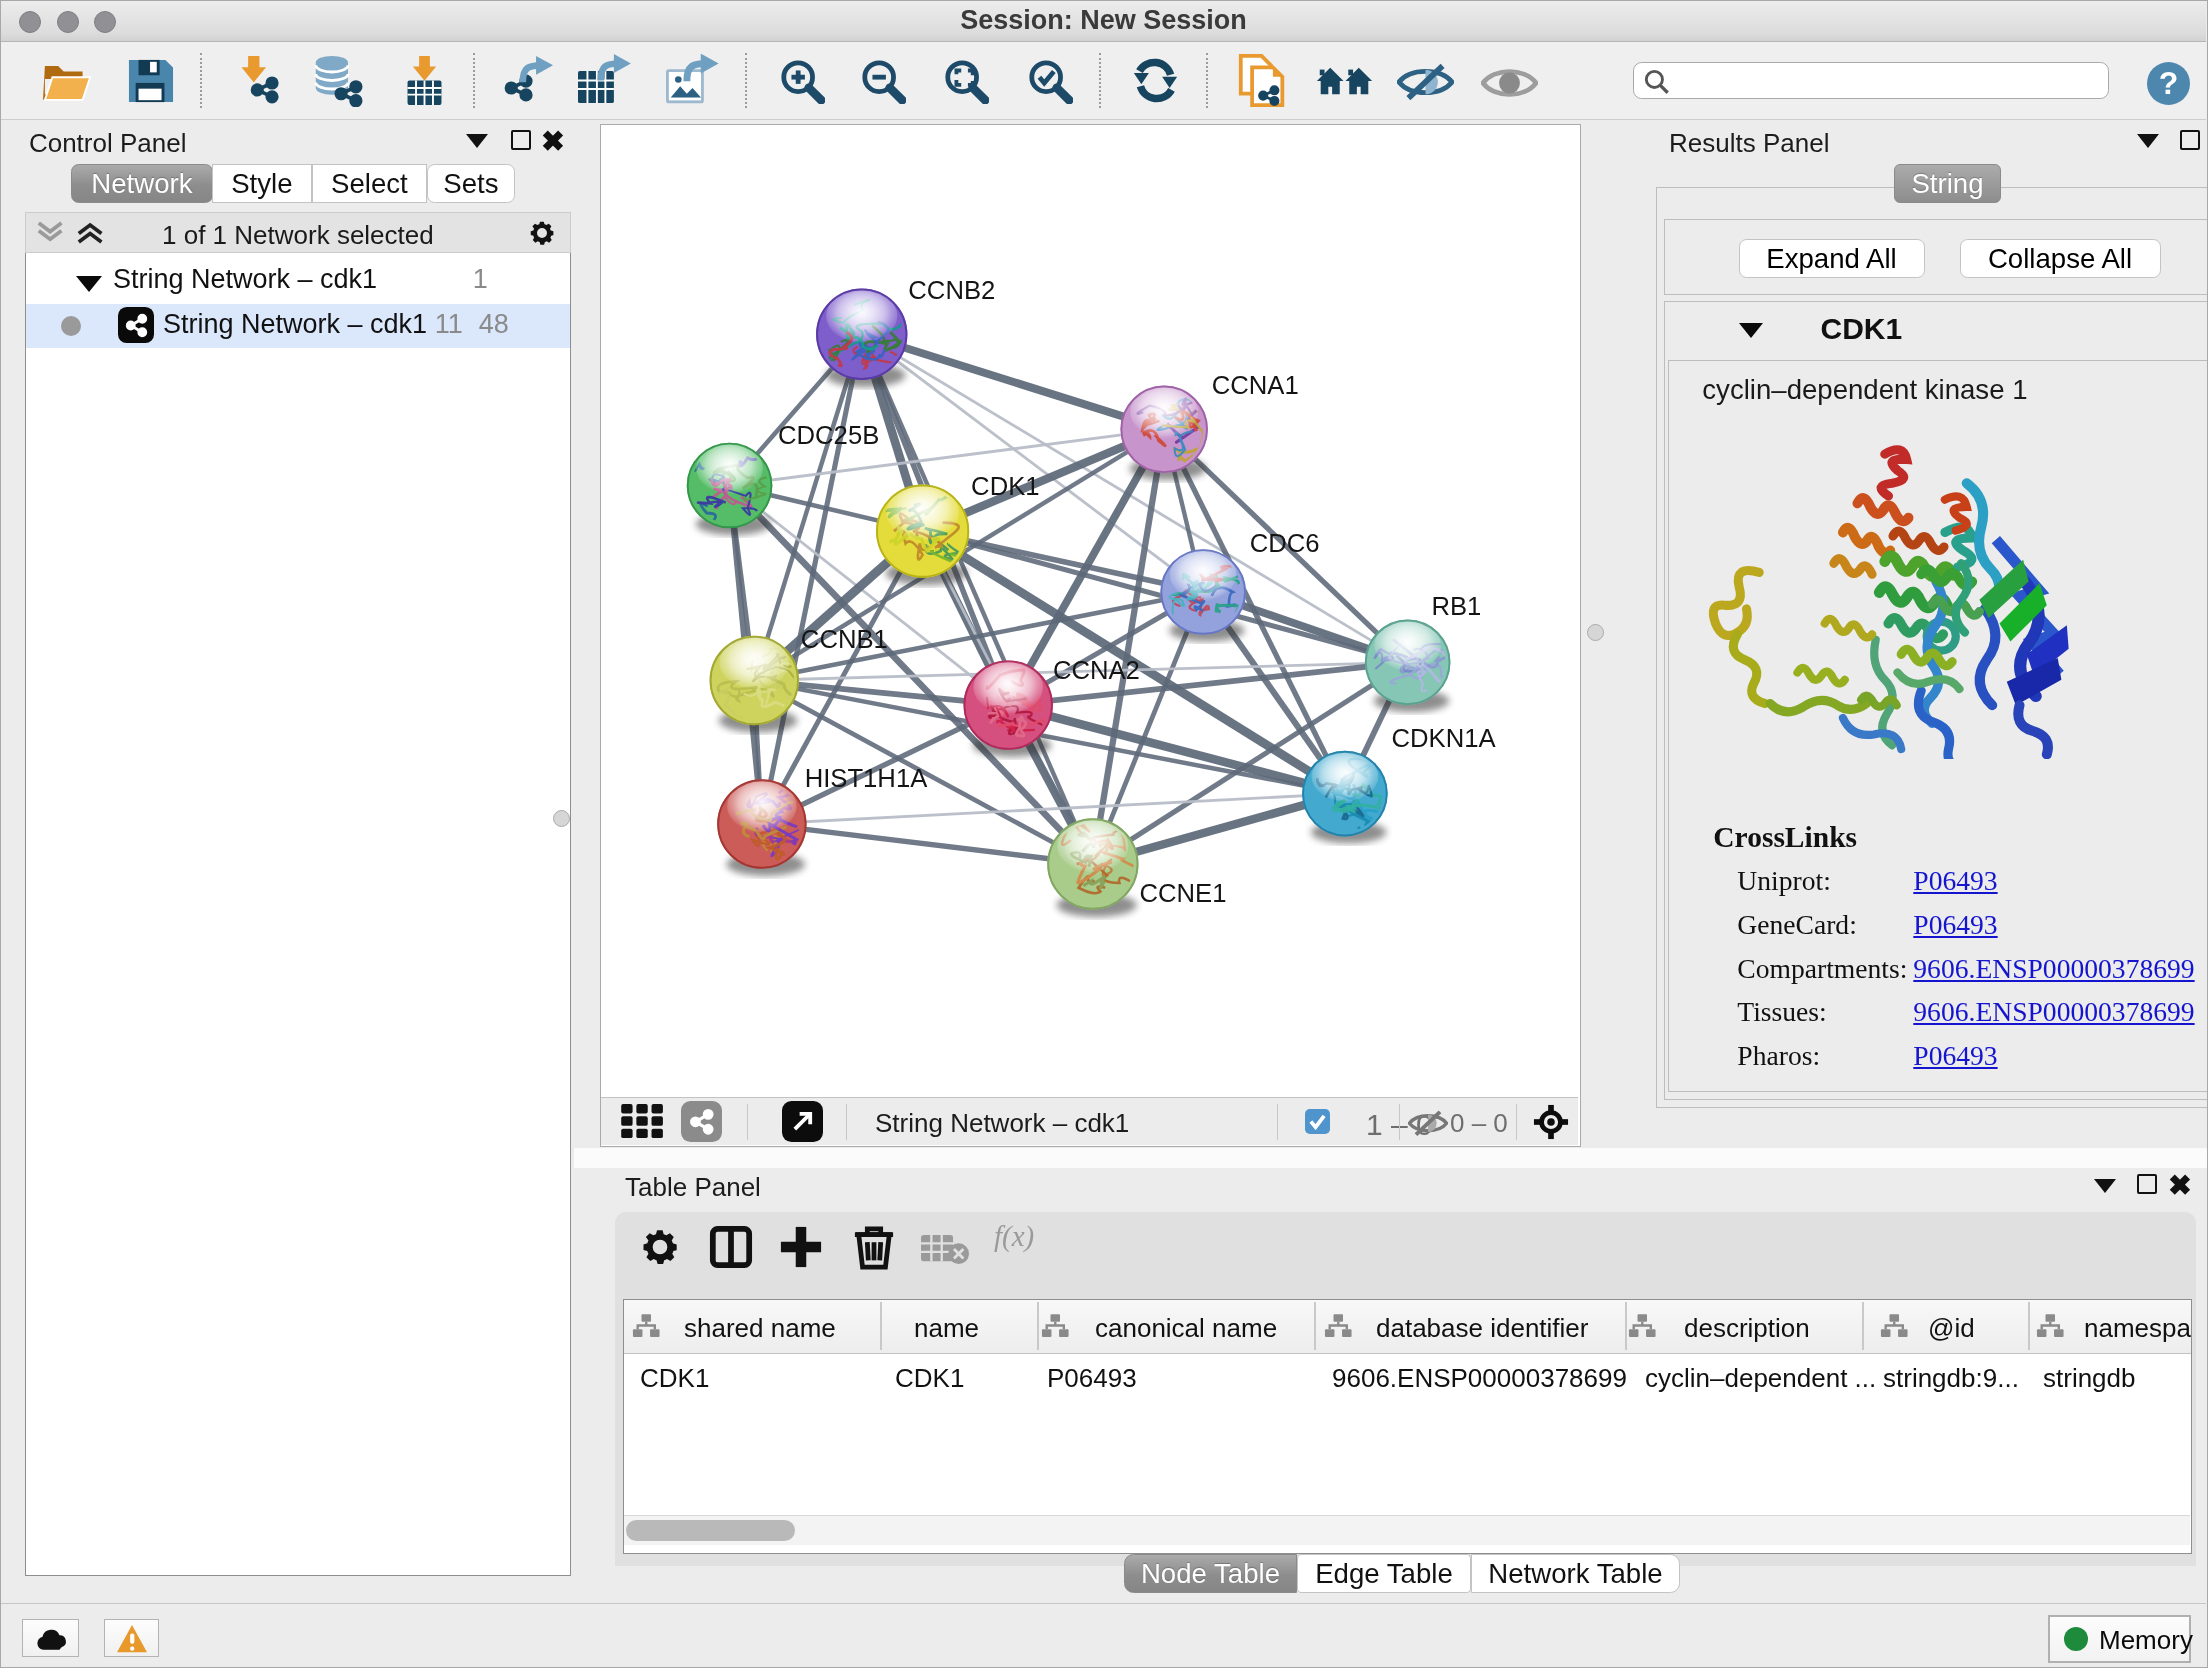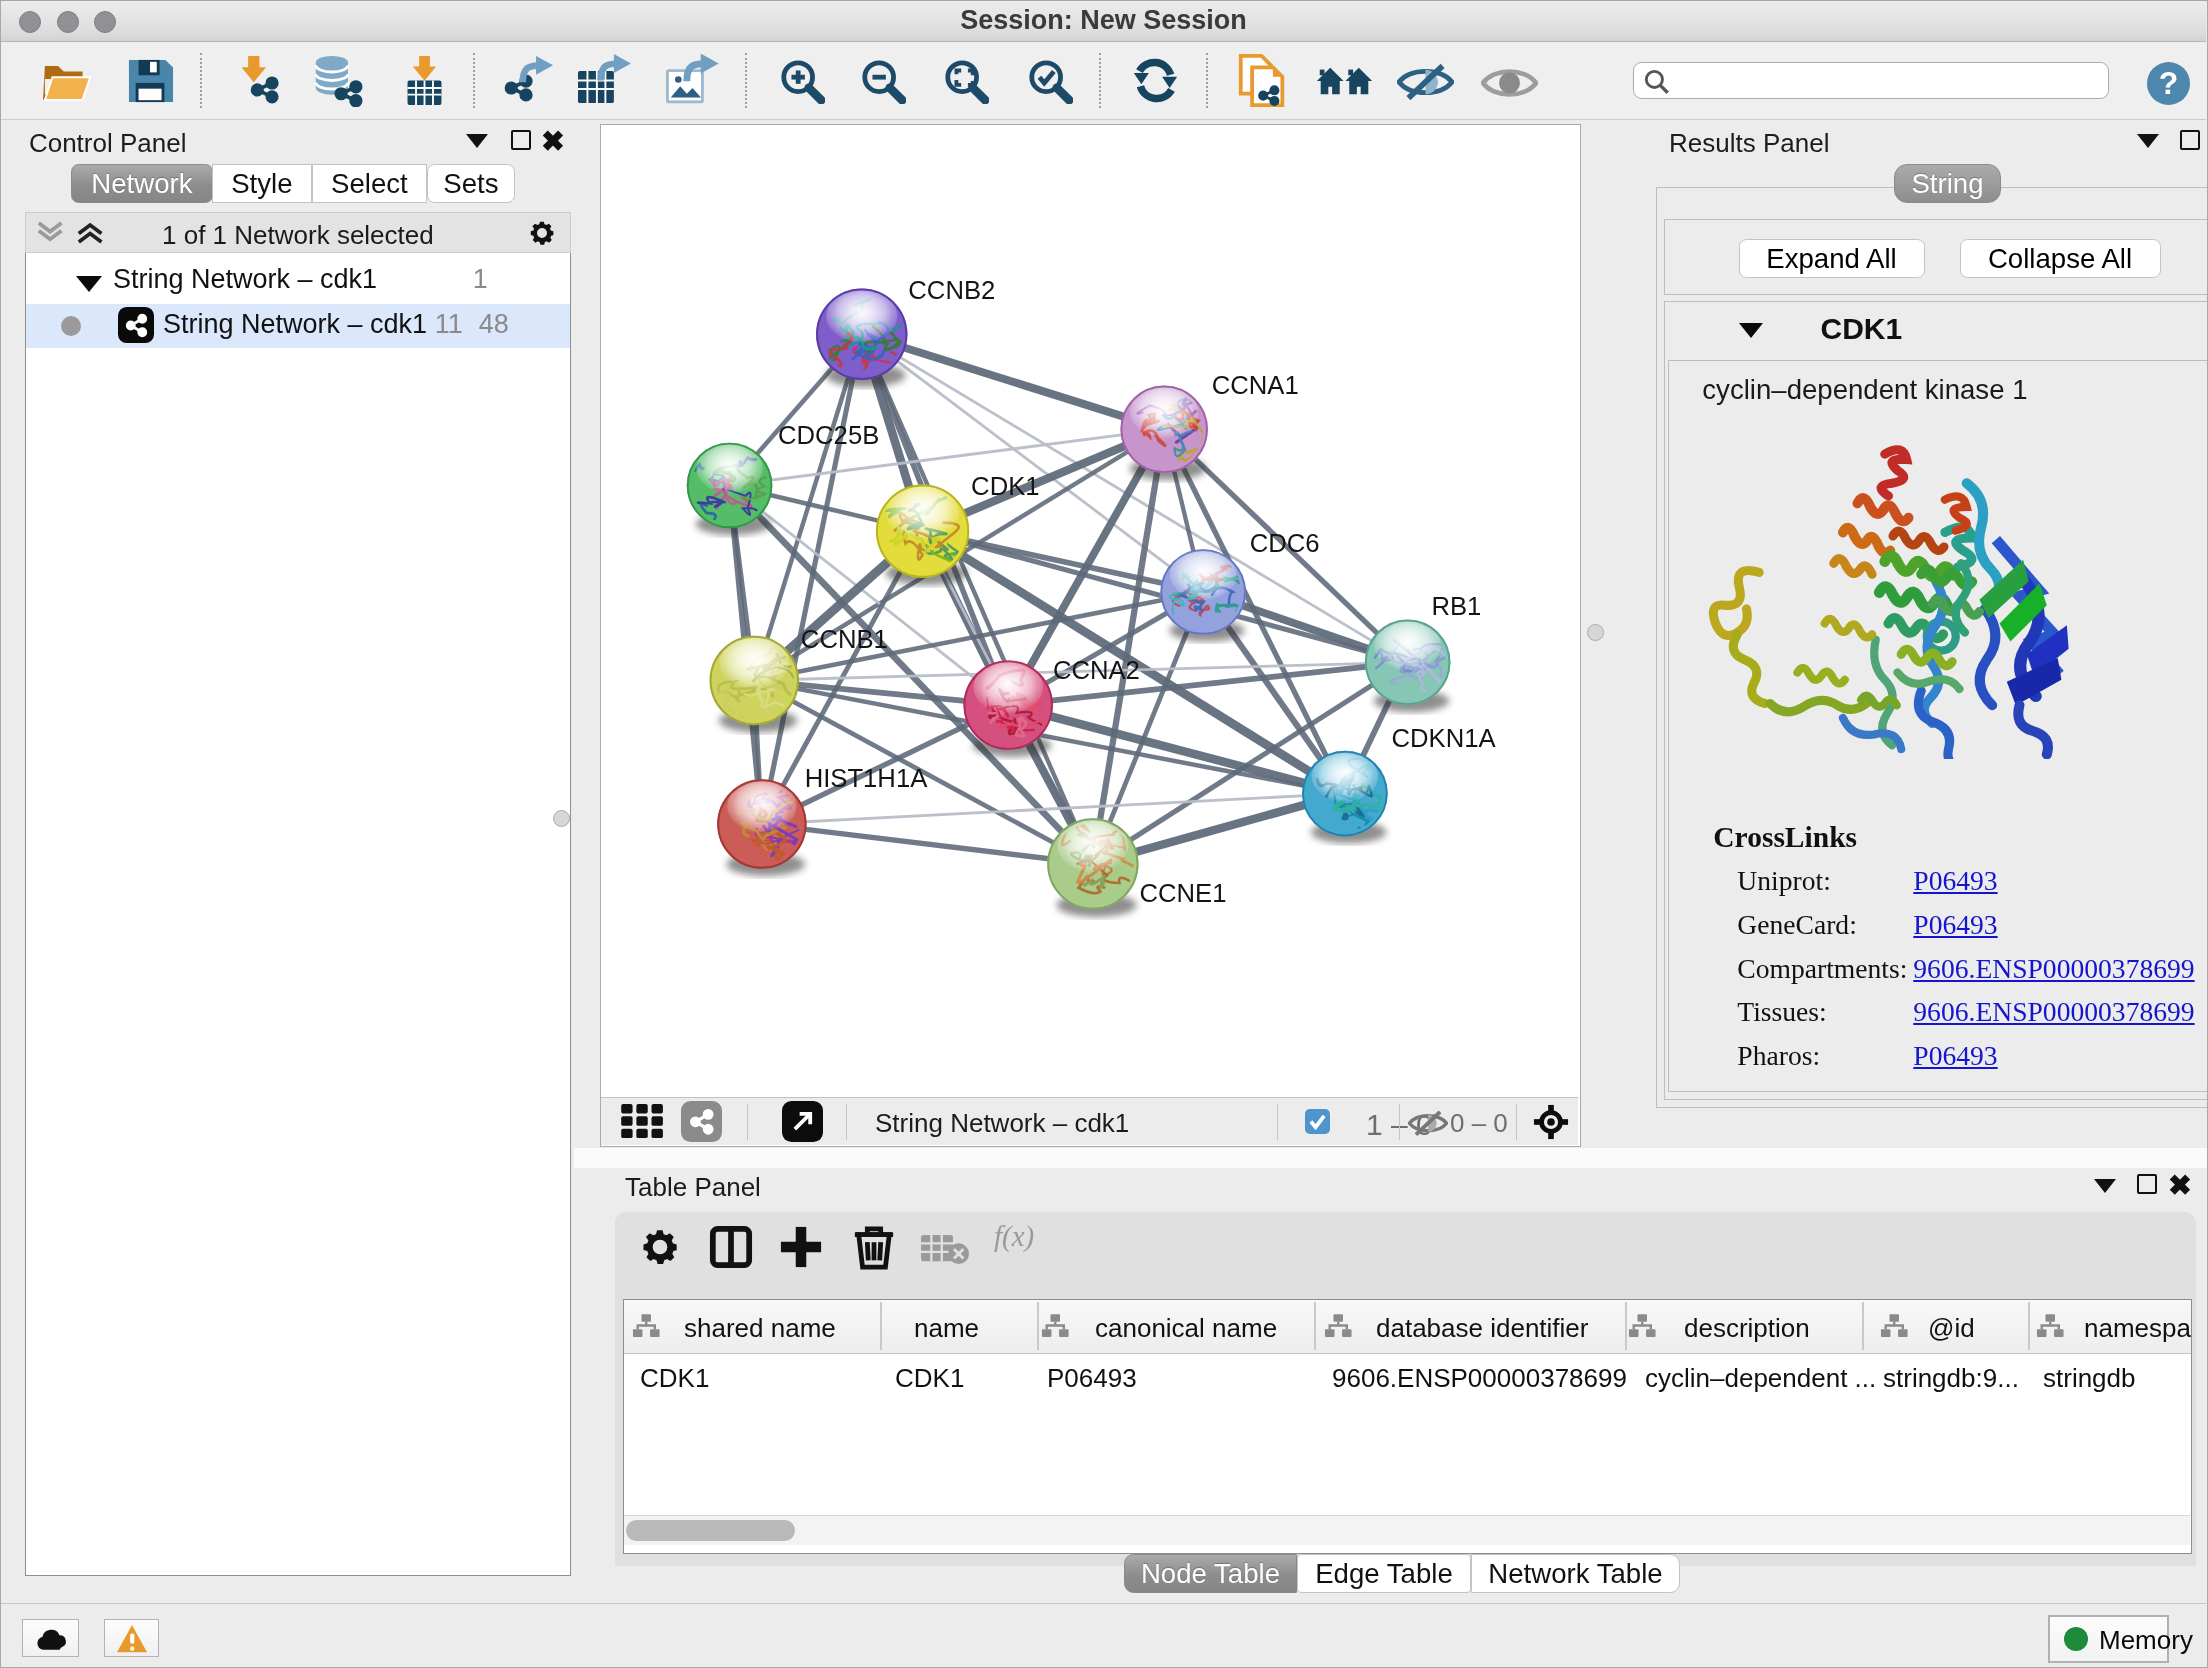--- a/index.html
+++ b/index.html
@@ -672,21 +672,21 @@
 </div>
 <div class="abs" style="left:552px;top:809px;width:17px;height:17px;border-radius:50%;background:#d6d6d6;border:1.9px solid #ababab;"></div>
 <div class="abs" style="left:1586px;top:623px;width:17px;height:17px;border-radius:50%;background:#d6d6d6;border:1.9px solid #ababab;"></div>
 <div class="abs" style="left:1393px;top:1149px;width:17px;height:17px;border-radius:50%;background:#d6d6d6;border:1.9px solid #ababab;"></div>
 <div class="abs" style="left:1653px;top:121px;width:597px;height:1025px;background:#ececec;">
   <div class="panel-title abs" style="left:15px;top:5.7px;">Results Panel</div>
   <div class="abs" style="left:483px;top:12.4px;width:0;height:0;border-left:11.4px solid transparent;border-right:11.4px solid transparent;border-top:14.3px solid #111;"></div>
   <div class="abs" style="left:526px;top:7.6px;width:20px;height:20px;border:2.9px solid #111;border-radius:1.9px;"></div>
   <div class="wctl" style="left:557px;top:2.9px;">✖</div>
   <div class="abs" style="left:1.9px;top:65px;width:576px;height:921px;border:1.9px solid #bdbdbd;background:#ececec;"></div>
-  <div class="abs" style="left:240px;top:42px;width:107px;height:39px;background:linear-gradient(180deg,#ababab,#8d8d8d);border:1px solid #8a8a8a;border-radius:13px;
+  <div class="abs" style="left:240px;top:42px;width:107px;height:39px;background:linear-gradient(180deg,#ababab,#8d8d8d);border:1px solid #8a8a8a;border-radius:6px;
        display:flex;align-items:center;justify-content:center;font-size:27.6px;color:#fff;text-shadow:0 -1px 1px rgba(0,0,0,.25);">String</div>
   <div class="abs" style="left:9.5px;top:97px;width:561px;height:76px;border:1.9px solid #bdbdbd;">
     <div class="abs" style="left:74px;top:19px;width:186px;height:39px;background:#fff;border:1px solid #c3c3c3;border-radius:7.6px;display:flex;align-items:center;justify-content:center;font-size:27.6px;">Expand All</div>
     <div class="abs" style="left:295px;top:19px;width:201px;height:39px;background:#fff;border:1px solid #c3c3c3;border-radius:7.6px;display:flex;align-items:center;justify-content:center;font-size:27.6px;">Collapse All</div>
   </div>
   <div class="abs" style="left:9.5px;top:179px;width:561px;height:799px;border:1.9px solid #bdbdbd;">
     <div class="abs" style="left:0;top:0;width:100%;height:58px;">
       <div class="abs" style="left:74px;top:21px;width:0;height:0;border-left:12.4px solid transparent;border-right:12.4px solid transparent;border-top:15px solid #0a0a0a;"></div>
       <div class="abs" style="left:156px;top:9.5px;font-size:30px;font-weight:bold;color:#111;">CDK1</div>
     </div>
@@ -884,17 +884,17 @@
         <path fill="#111" d="M10 24 a 7 7 0 0 1 -1 -13.8 A 9.5 9.5 0 0 1 27 8.5 a 6.5 6.5 0 0 1 2.5 12.6 q -1 .9 -2.5 2.9 Z"></path>
       </svg>
   </div>
   <div class="abs" style="left:103px;top:15px;width:55px;height:38px;background:linear-gradient(180deg,#fdfdfd,#f0f0f0);border:1.9px solid #b3b3b3;">
     <svg style="position:absolute;left:10.5px;top:3.8px" width="32" height="30" viewBox="0 0 34 32">
         <path d="M17 1 L33 30 H1 Z" fill="#e8992c"></path>
         <rect x="15" y="10" width="4.5" height="11" fill="#fff" rx="2"></rect>
         <rect x="15" y="24" width="4.5" height="4.5" fill="#fff" rx="2"></rect>
       </svg>
   </div>
-  <div class="abs" style="left:2047px;top:11.4px;width:121px;height:48px;background:linear-gradient(180deg,#fcfcfc,#f2f2f2);border:2.9px solid #b0b0b0;">
+  <div class="abs" style="left:2047px;top:11.4px;width:143px;height:48px;background:linear-gradient(180deg,#fcfcfc,#f2f2f2);border:2.9px solid #b0b0b0;">
     <div class="abs" style="left:14.3px;top:9.5px;width:24px;height:24px;border-radius:50%;background:#1d8a3c;"></div>
     <div class="abs" style="left:49px;top:7.6px;font-size:26px;color:#0a0a0a;">Memory</div>
   </div>
 </div>
 
 </body></html>

